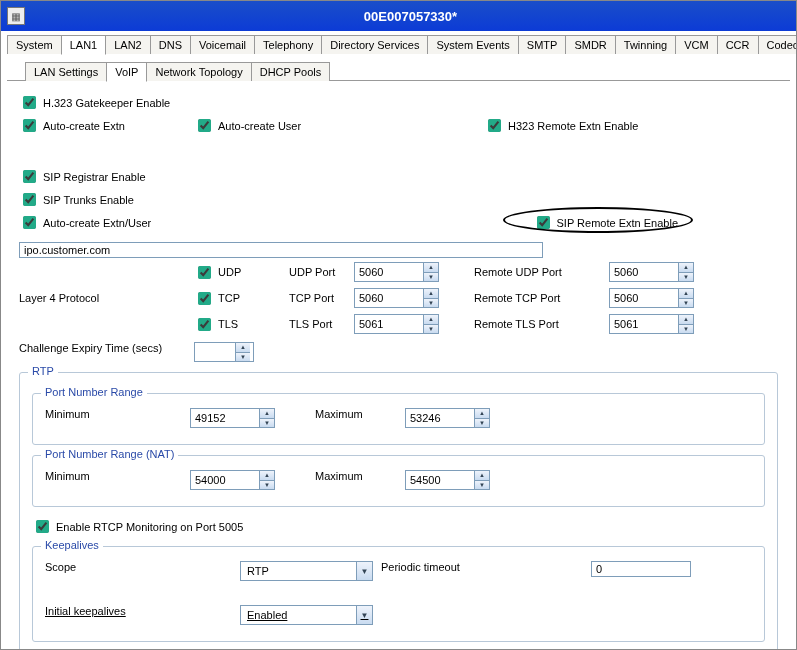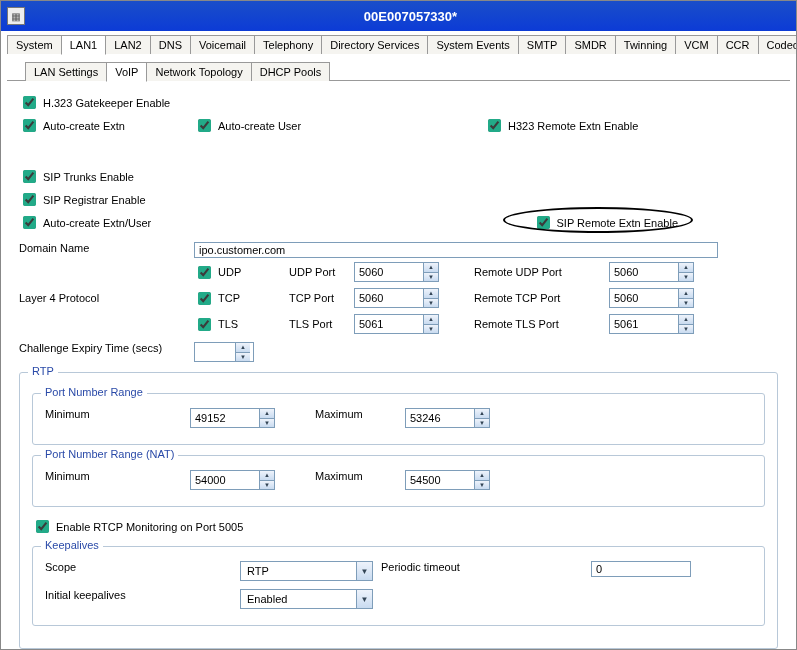--- a/index.html
+++ b/index.html
@@ -98,48 +98,47 @@
             <span>H323 Remote Extn Enable</span>
           </label>
       </div>
     </div>
 
     <div style="height:24px;"></div>
 
     <div class="row">
       <label class="check">
           <input type="checkbox" checked="" style="">
+          <span>SIP Registrar Enable</span>
+        </label>
+    </div>
+    <div class="row">
+      <label class="check">
+          <input type="checkbox" checked="" style="">
           <span>SIP Trunks Enable</span>
-        </label>
-    </div>
-    <div class="row">
-      <label class="check">
-          <input type="checkbox" checked="" style="">
-          <span>SIP Registrar Enable</span>
         </label>
     </div>
     <div class="row" style="position:relative;">
       <div class="col1">
         <label class="check">
             <input type="checkbox" checked="" style="">
             <span>Auto-create Extn/User</span>
           </label>
       </div>
       <div style="flex:1;"></div>
       <div style="position:relative; margin-right:100px;">
         <div class="highlight-ellipse" style="left:-30px; top:-6px; width:190px; height:26px;"></div>
         <label class="check">
             <input type="checkbox" checked="" style="">
             <span>SIP Remote Extn Enable</span>
           </label>
       </div>
     </div>
 
     <div class="row" style="margin-top:10px;">
-      <div class="col1 label">Domain Name</div>
       <input type="text" class="textfield-wide" value="ipo.customer.com" style="">
     </div>
 
     <div class="grid3" style="">
       <div></div>
       <label class="check">
           <input type="checkbox" checked="" style="">
           <span>UDP</span>
         </label>
       <div>UDP Port</div>
@@ -276,21 +275,21 @@
         <div class="row">
           <div style="width:195px;">Scope</div>
           <div class="combo">
               <span>RTP</span>
               <div class="cbtn">▼</div>
             </div>
           <div style="width:8px;"></div>
           <div style="width:210px;">Periodic timeout</div>
           <input type="text" style="width: 100px;" value="0">
         </div>
-        <div class="row" style="margin-top:8px;">
+        <div class="row" style="margin-top:24px;text-decoration:underline;">
           <div style="width:195px;">Initial keepalives</div>
           <div class="combo">
               <span>Enabled</span>
               <div class="cbtn">▼</div>
             </div>
         </div>
       </div>
 
     </div>
 

